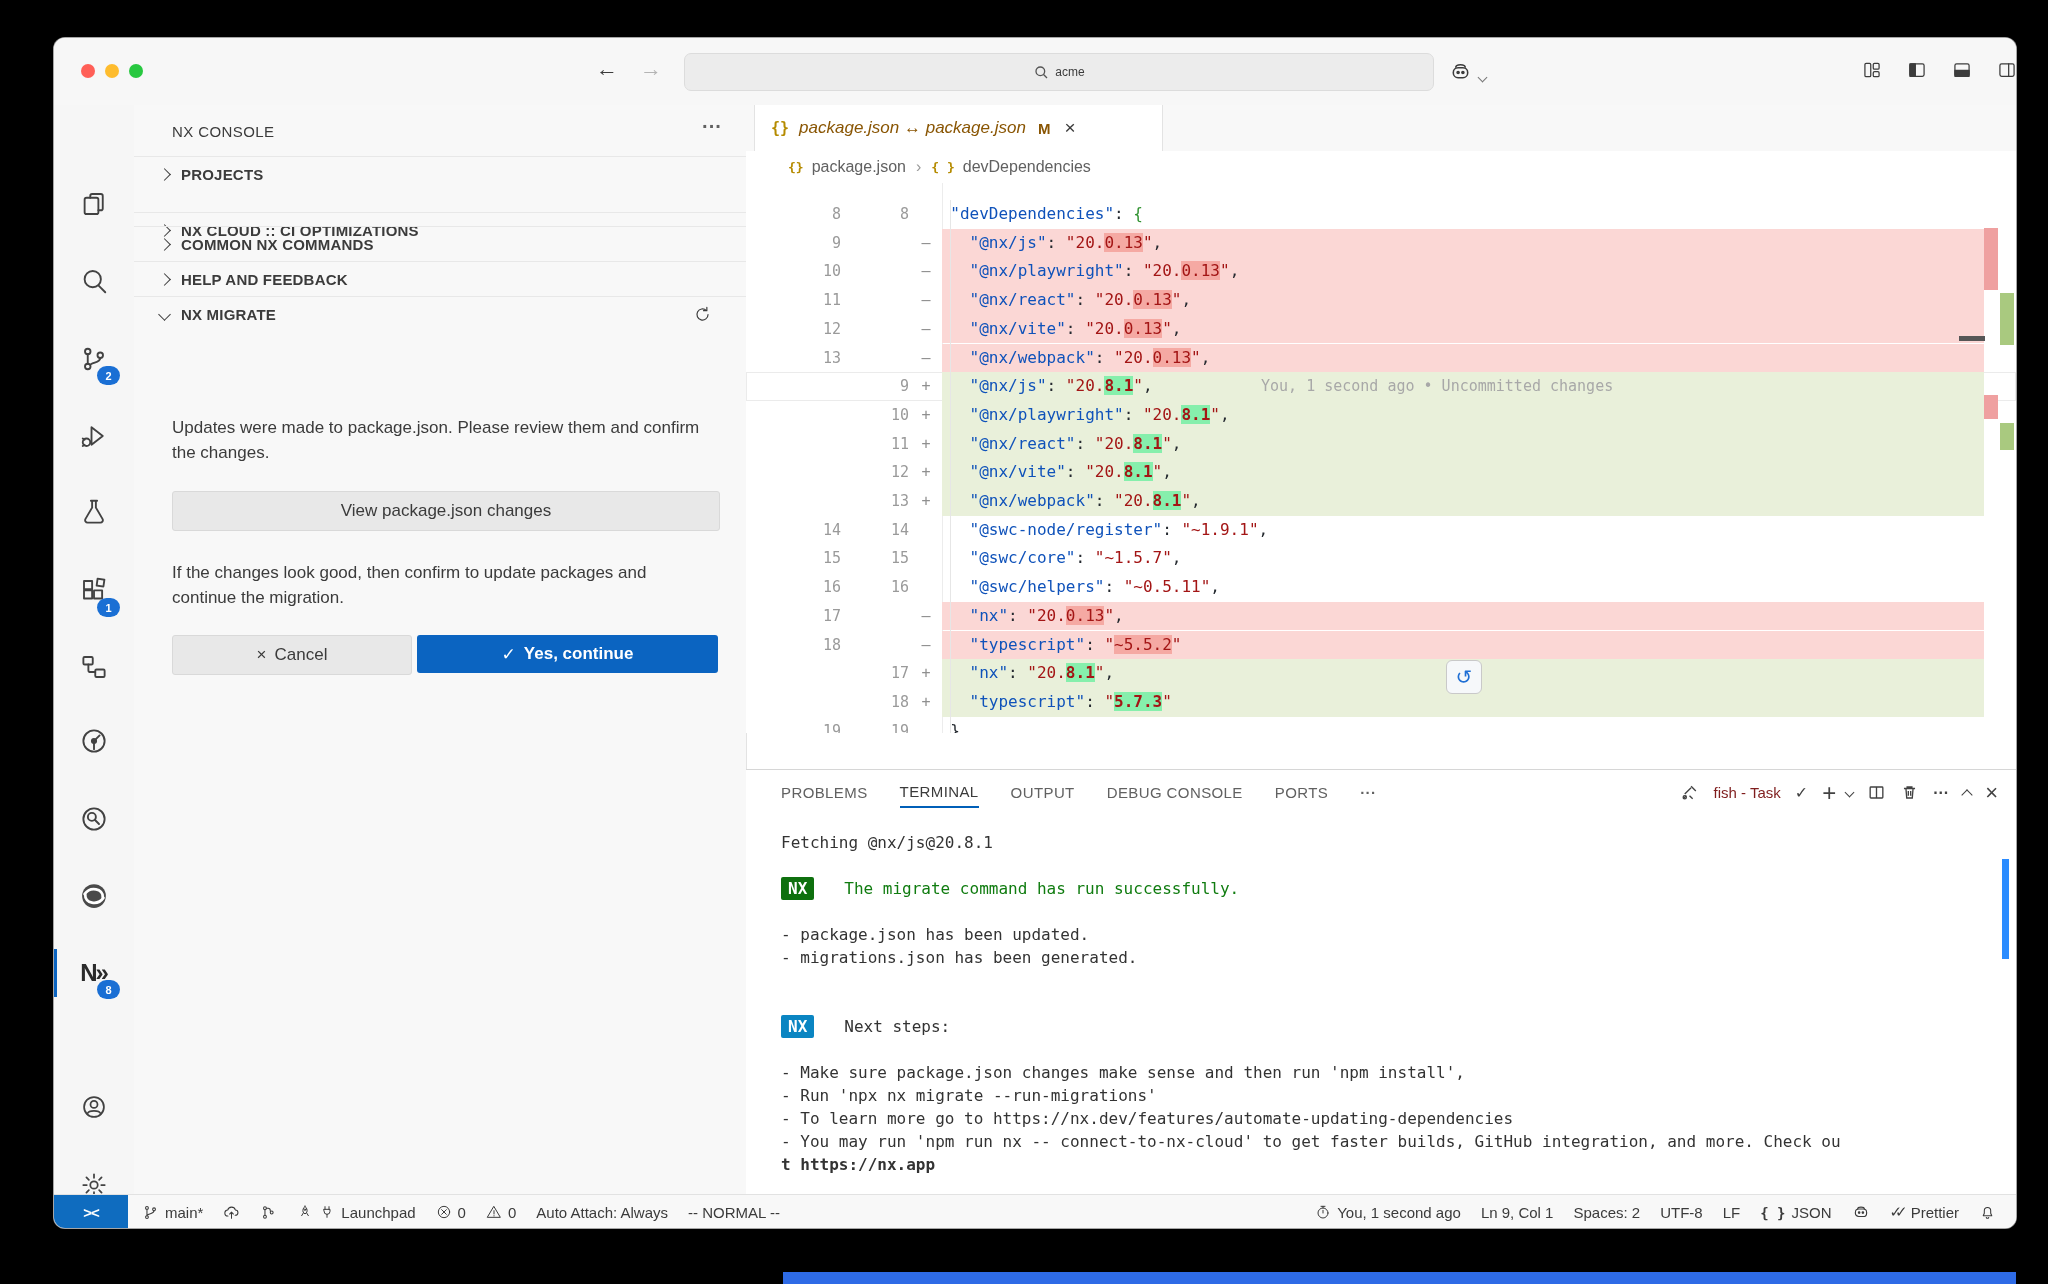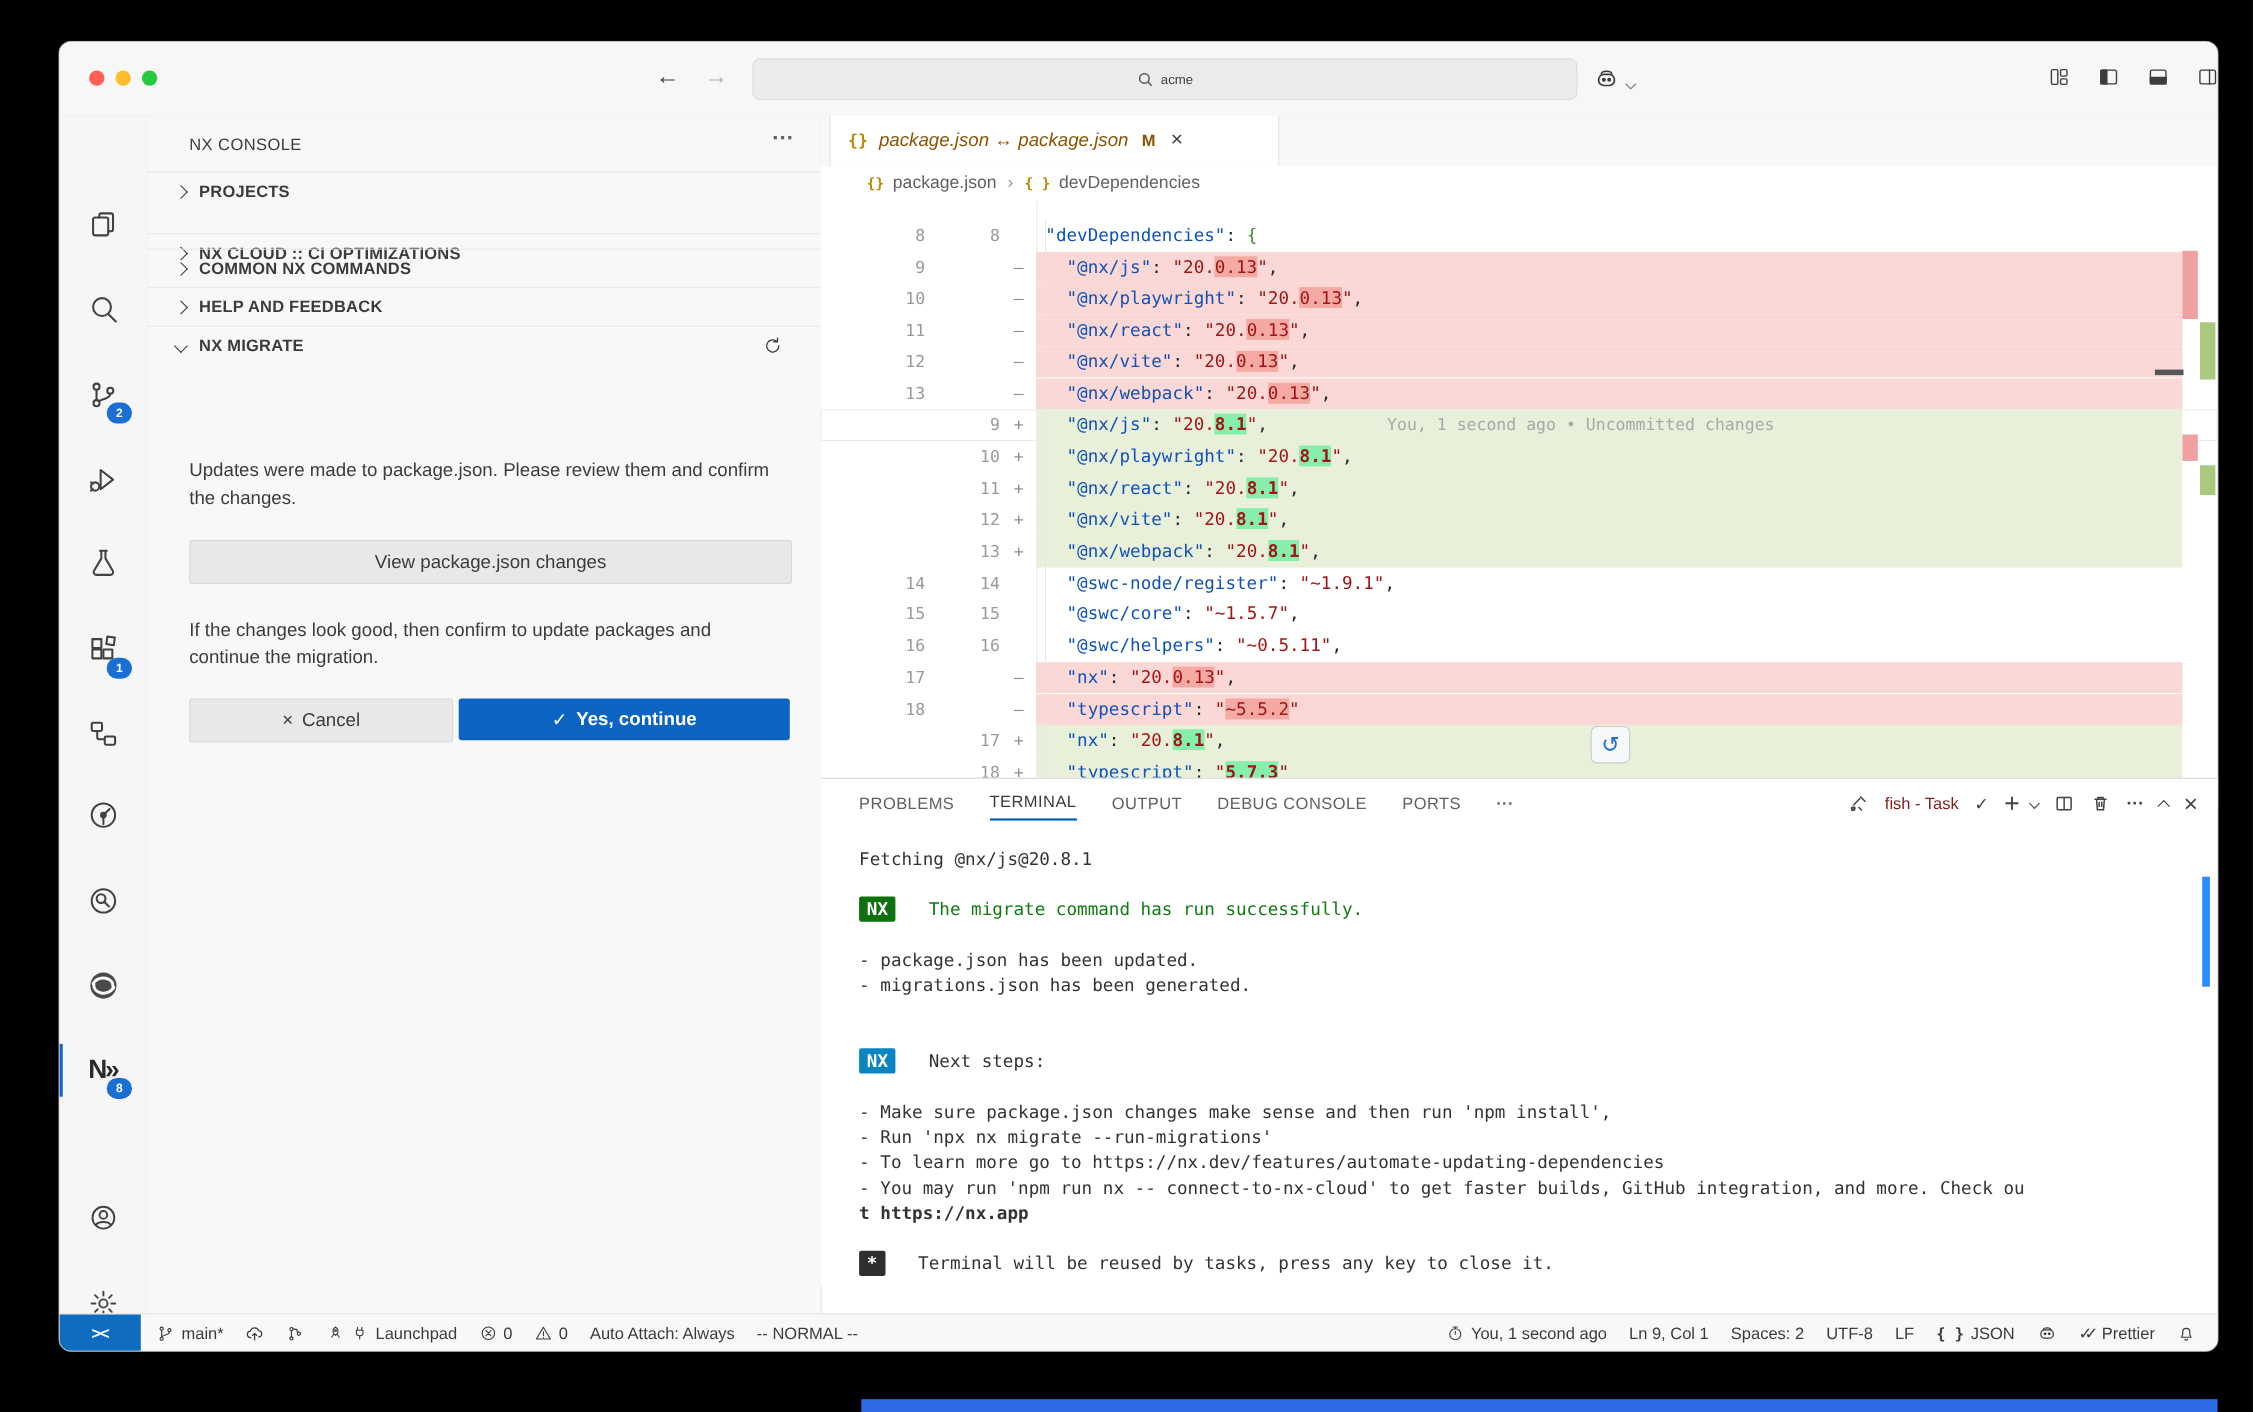--- a/index.html
+++ b/index.html
@@ -61,21 +61,21 @@
   .hl-del{background:#f5a9a3;} .hl-add{background:#86efac;font-weight:bold;}
   .blame{position:absolute;left:515px;top:0;color:#a8a8a8;font-size:15px;white-space:pre;}
   #gutterline{position:absolute;left:196px;top:0;bottom:0;width:1px;background:#ececec;}
   #indentguide{position:absolute;left:204px;top:17px;height:535px;width:1px;background:#e6e6e6;}
   #revertbtn{position:absolute;left:700px;top:477px;width:34px;height:32px;background:#f6f8fa;border:1px solid #c9c9c9;
     border-radius:6px;display:flex;align-items:center;justify-content:center;color:#1f6fd4;font-size:20px;}
   #ruler{position:absolute;right:0;top:0;width:32px;bottom:0;}
   .rblock{position:absolute;width:14px;}
   #curmarker{position:absolute;width:26px;height:5px;background:#565656;}
   
-  #panel{left:692px;top:669px;width:1270px;height:461px;background:#fff;border-top:1px solid #d6d6d6;}
+  #panel{left:692px;top:731px;width:1270px;height:461px;background:#fff;border-top:1px solid #d6d6d6;}
   #paneltabs{position:absolute;left:35px;top:0;height:45px;display:flex;align-items:center;gap:32px;}
   .ptab{font-size:15px;color:#616161;letter-spacing:.4px;position:relative;padding:6px 0;}
   .ptab.active{color:#3b3b3b;border-bottom:2px solid #005fb8;}
   #panelright{position:absolute;right:18px;top:0;height:45px;display:flex;align-items:center;gap:14px;color:#424242;}
   #termlabel{font-size:15px;color:#7f1d1d;}
   .term-line{position:absolute;left:35px;font-family:"DejaVu Sans Mono",monospace;font-size:16px;line-height:23px;
     color:#333;white-space:pre;}
   .tbadge{display:inline-block;font-weight:bold;color:#fff;padding:0 7px;margin-right:30px;border-radius:2px;}
   .tbadge.green{background:#0e700e;} .tbadge.blue{background:#0a85c2;} .tbadge.dark{background:#2f2f2f;}
   .tgreen{color:#107c10;}

